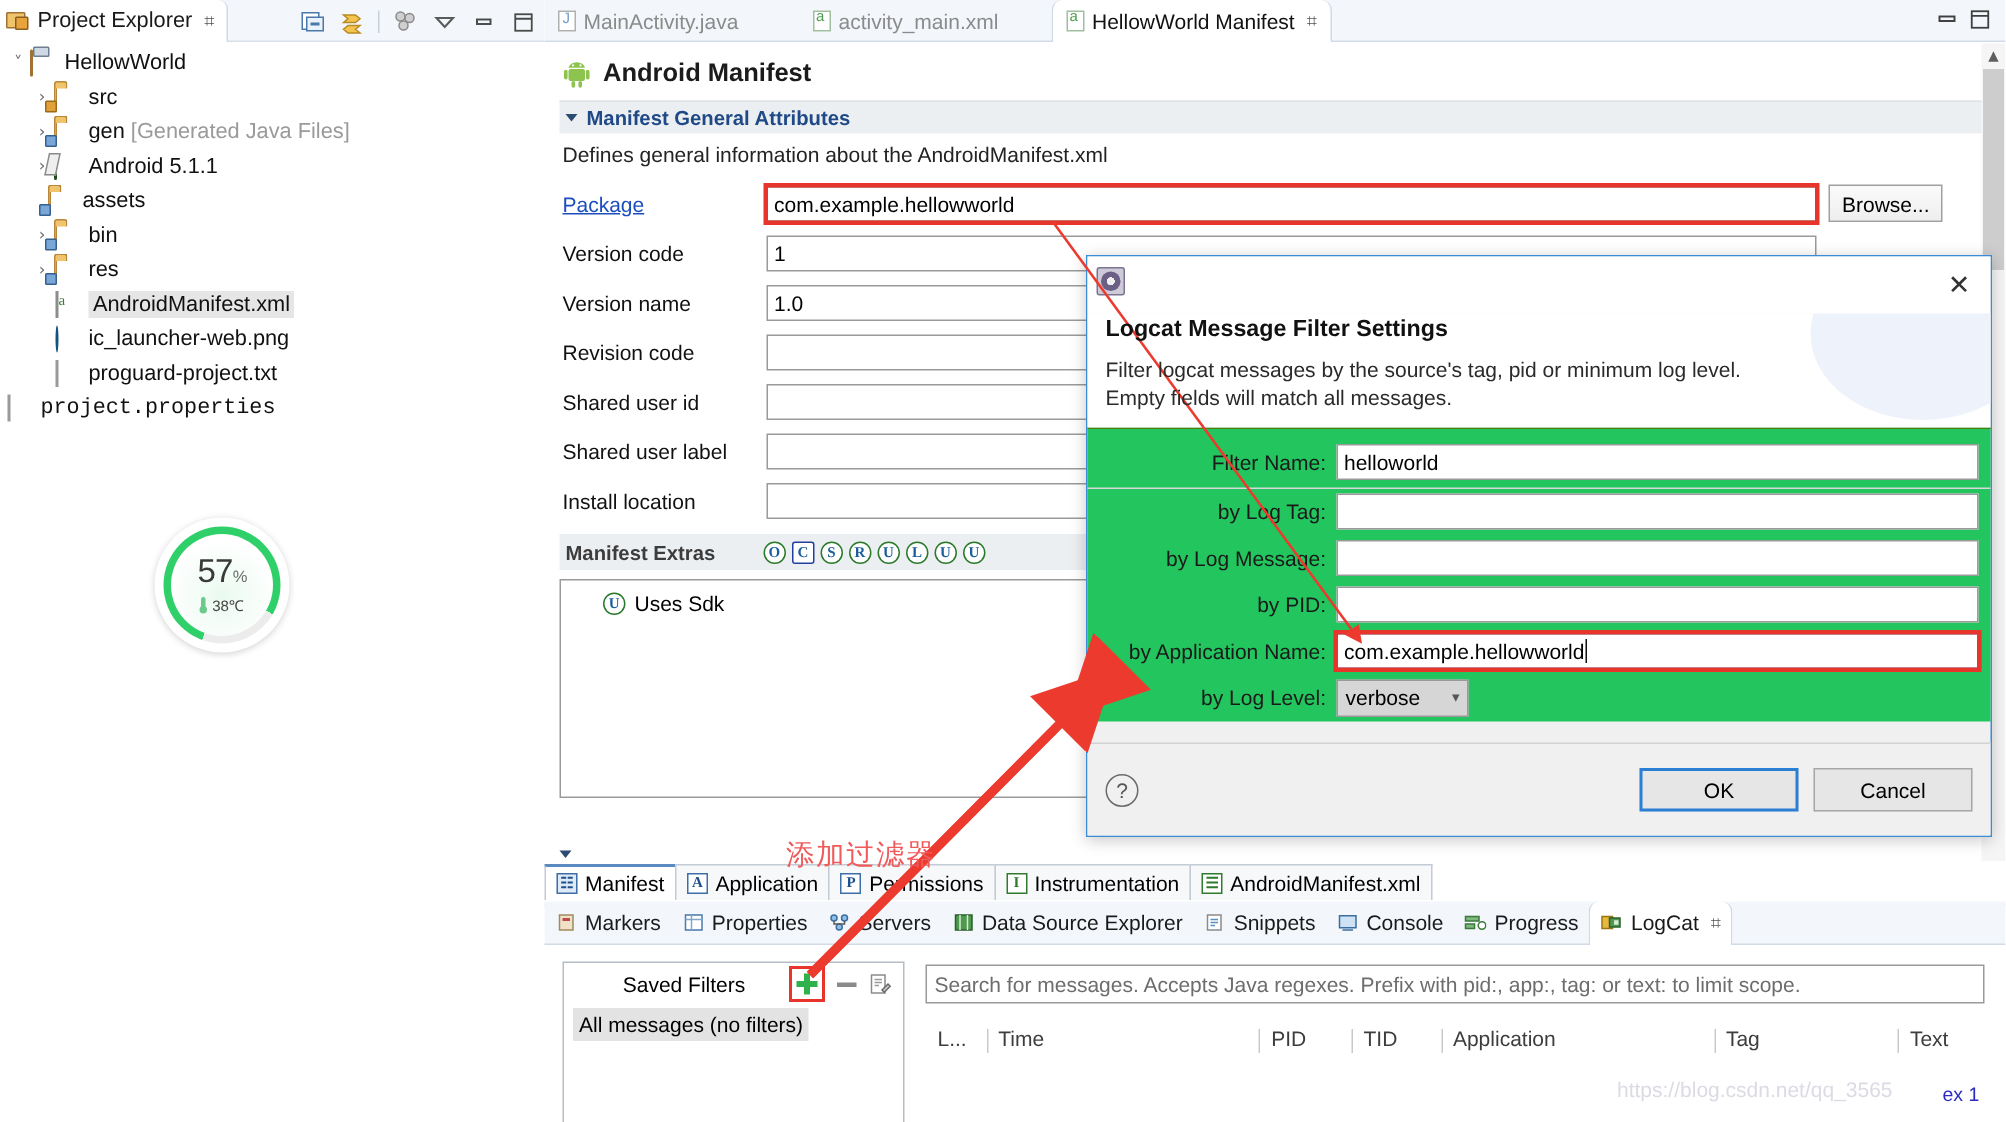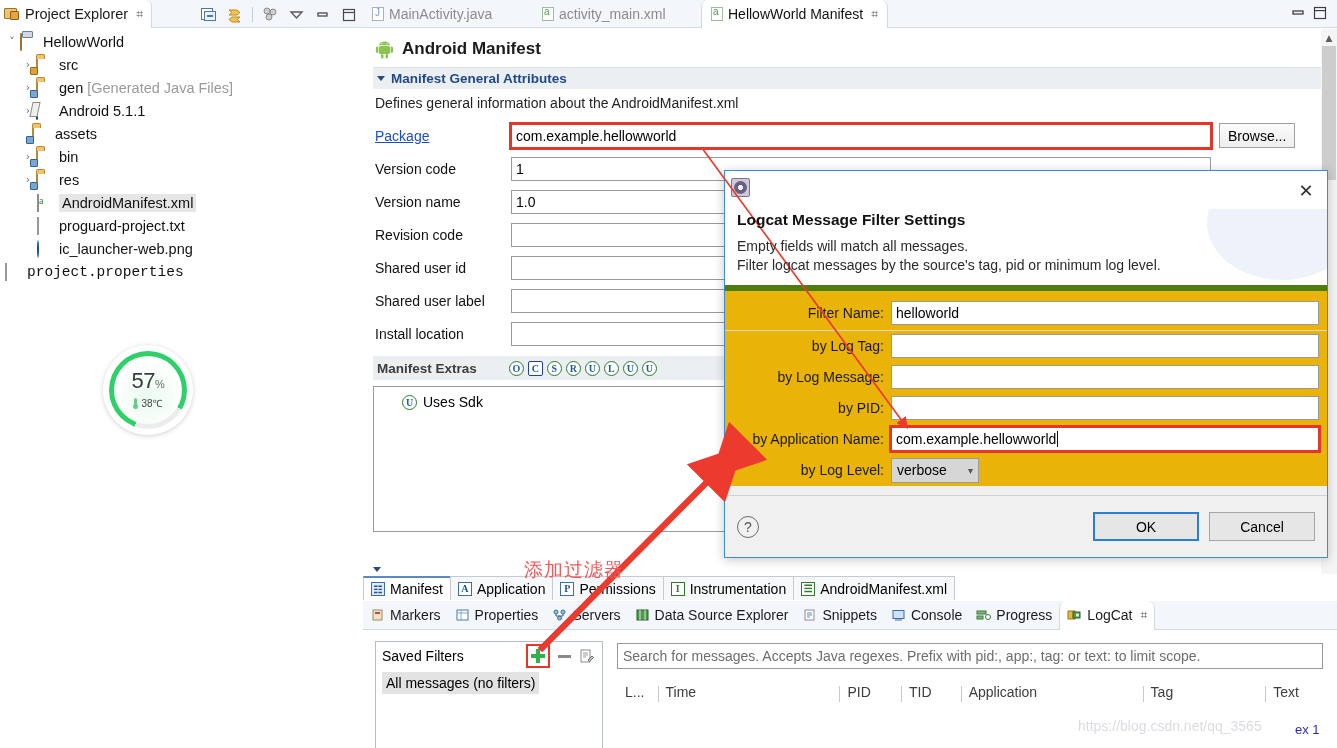--- a/index.html
+++ b/index.html
@@ -274,21 +274,21 @@
     background: #fff; border-top-left-radius: 7px; border-top-right-radius: 7px;
     border-left: 1px solid #cfdae6; border-right: 1px solid #cfdae6; height: 29px;
   }
   .btab-ic { width: 15px; height: 14px; position: relative; flex: none; }
 
   #logcat-body { position: absolute; left: 0; top: 27px; width: 974px; height: 118px; }
   #saved-filters {
     position: absolute; left: 12px; top: 10px; width: 228px; height: 108px;
     border: 1px solid #b5bec8; background: #fff;
   }
-  #sf-head { display: flex; align-items: center; height: 28px; padding: 0 8px 0 6px; }
+  #sf-head { display: flex; align-items: center; height: 28px; padding: 0 8px 0 6px; text-align: center; }
   #sf-title { font-size: 14px; flex: 1; }
   #sf-plus {
     width: 16px; height: 16px; position: relative; cursor: pointer;
     outline: 2px solid #e8352b; outline-offset: 2px;
   }
   #sf-plus::before, #sf-plus::after {
     content: ""; position: absolute; background: #2fb24c;
   }
   #sf-plus::before { left: 6px; top: 1px; width: 4px; height: 14px; }
   #sf-plus::after { left: 1px; top: 6px; width: 14px; height: 4px; }
@@ -345,21 +345,21 @@
   }
   #dlg-head {
     background: #ffffff; padding: 2px 0 10px 12px; position: relative; overflow: hidden;
   }
   #dlg-head::after {
     content: ""; position: absolute; right: -30px; top: -44px; width: 150px; height: 115px;
     border-radius: 50%; background: #eef2fa;
   }
   #dlg-title { font-size: 15.5px; font-weight: bold; color: #111; position: relative; z-index: 2; }
   #dlg-sub { font-size: 14px; color: #2a2a2a; margin-top: 8px; line-height: 1.35; position: relative; z-index: 2; }
-  #dlg-form { background: #eab308; border-top: 6px solid #4d7c0f; padding-top: 6px; }
+  #dlg-form { background: #22c55e; border-top: 1px solid #4d7c0f; padding-top: 6px; }
   .dlg-row { display: flex; align-items: center; height: 31px; }
   .dlg-row.sep { border-bottom: 1px solid #d8d8d8; height: 34px; }
   .dlg-label { width: 166px; text-align: right; padding-right: 7px; font-size: 14px; color: #1a1a1a; }
   .dlg-input {
     flex: 1; margin-right: 8px; height: 24px; border: 1px solid #9a9a9a; background: #fff;
     font-size: 14px; padding: 0 4px; display: flex; align-items: center;
   }
   .dlg-input.focus { border-color: #3b8bd6; }
   .dlg-input.hl { outline: 3px solid #e8352b; outline-offset: -1px; }
   .caret { width: 1px; height: 16px; background: #111; margin-left: 1px; }
@@ -491,26 +491,26 @@
       <div class="tree-row" style="padding-left:20px;">
         <span class="tree-arrow">›</span>
         <span class="tree-ico"><span class="ic-folder"><span class="ic-badge"></span></span></span>
         <span class="tree-label">res</span>
       </div>
       <div class="tree-row selected" style="padding-left:36px;">
         <span class="tree-ico"><span class="ic-xml"></span></span>
         <span class="tree-label">AndroidManifest.xml</span>
       </div>
       <div class="tree-row" style="padding-left:36px;">
+        <span class="tree-ico"><span class="ic-globe"></span></span>
+        <span class="tree-label">ic_launcher-web.png</span>
+      </div>
+      <div class="tree-row" style="padding-left:36px;">
         <span class="tree-ico"><span class="ic-txt"></span></span>
         <span class="tree-label">proguard-project.txt</span>
-      </div>
-      <div class="tree-row" style="padding-left:36px;">
-        <span class="tree-ico"><span class="ic-globe"></span></span>
-        <span class="tree-label">ic_launcher-web.png</span>
       </div>
       <div class="tree-row" style="font-family:Liberation Mono, monospace;">
         <span class="tree-ico"><span class="ic-txt"></span></span>
         <span class="tree-label">project.properties</span>
       </div>
     </div>
 
     <div id="cpu-widget">
       <div id="cpu-ring"></div>
       <div id="cpu-inner">
@@ -764,22 +764,22 @@
   <div id="dialog">
     <div id="dlg-titlebar">
       <span id="dlg-icon">
           <span class="gear"></span>
         </span>
       <span id="dlg-close">✕</span>
     </div>
     <div id="dlg-head">
       <div id="dlg-title">Logcat Message Filter Settings</div>
       <div id="dlg-sub">
+        <div>Filter logcat messages by the source's tag, pid or minimum log level.</div>
         <div>Empty fields will match all messages.</div>
-        <div>Filter logcat messages by the source's tag, pid or minimum log level.</div>
       </div>
     </div>
     <div id="dlg-form">
       <div class="dlg-row sep">
         <span class="dlg-label">Filter Name:</span>
         <span class="dlg-input">helloworld</span>
       </div>
       <div class="dlg-row">
         <span class="dlg-label">by Log Tag:</span>
         <span class="dlg-input"></span>

